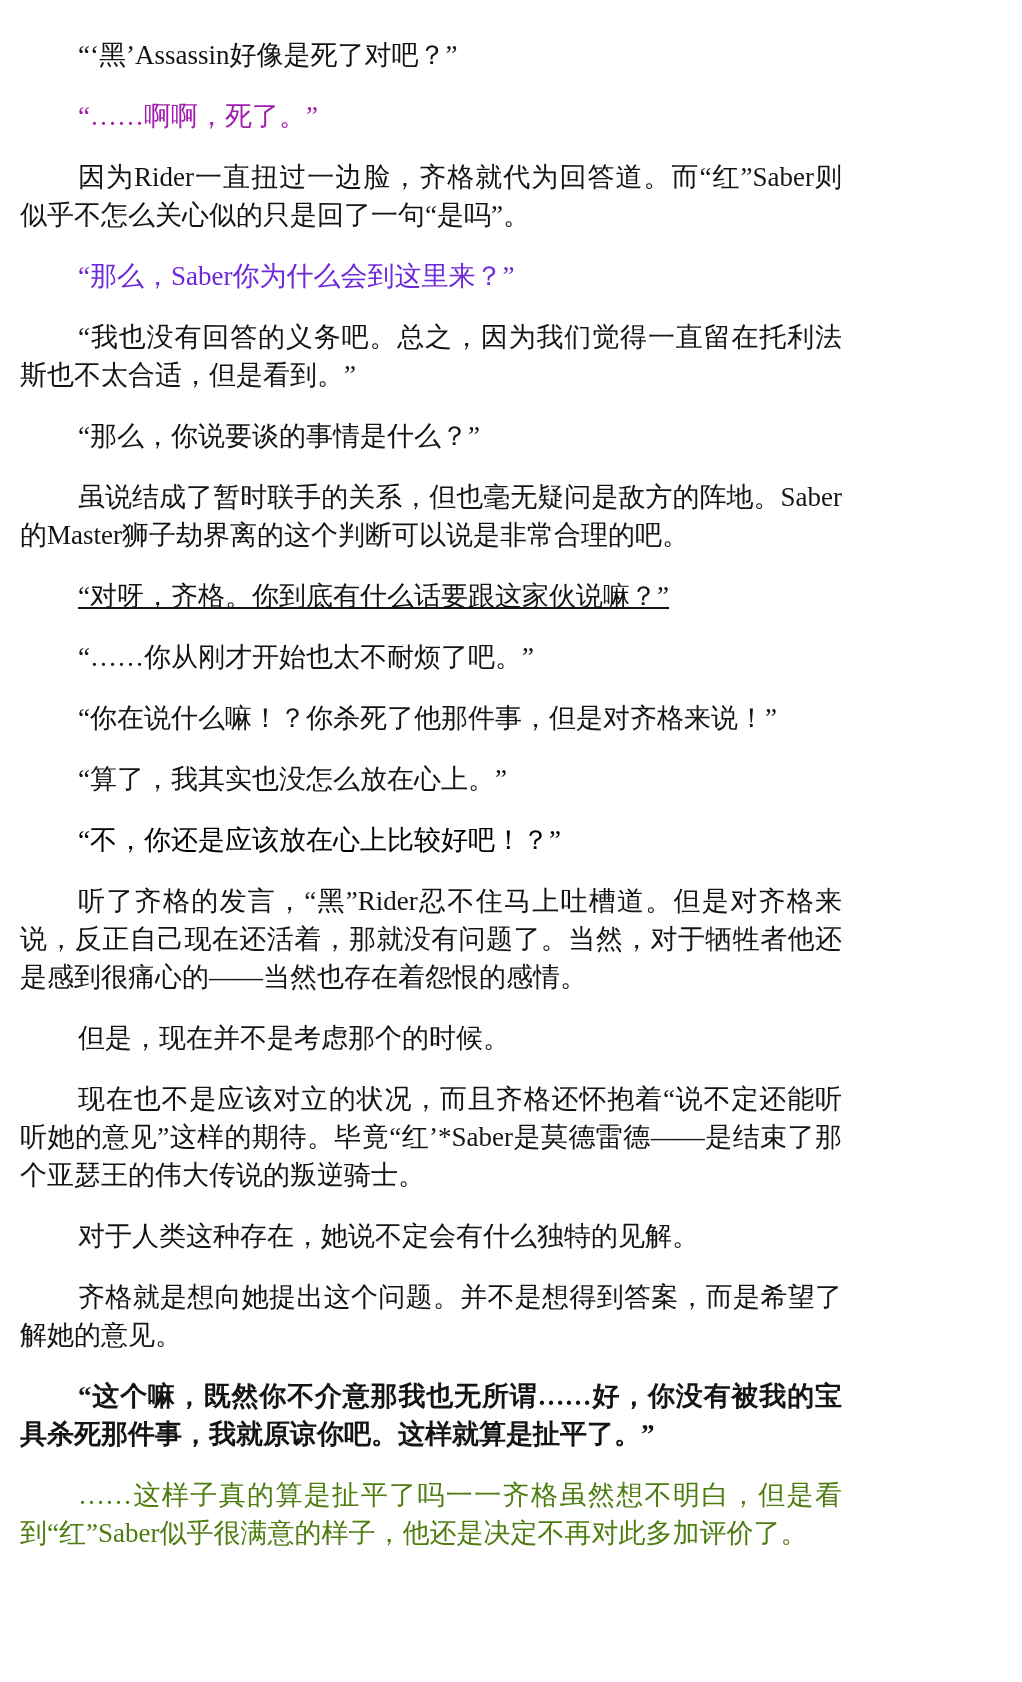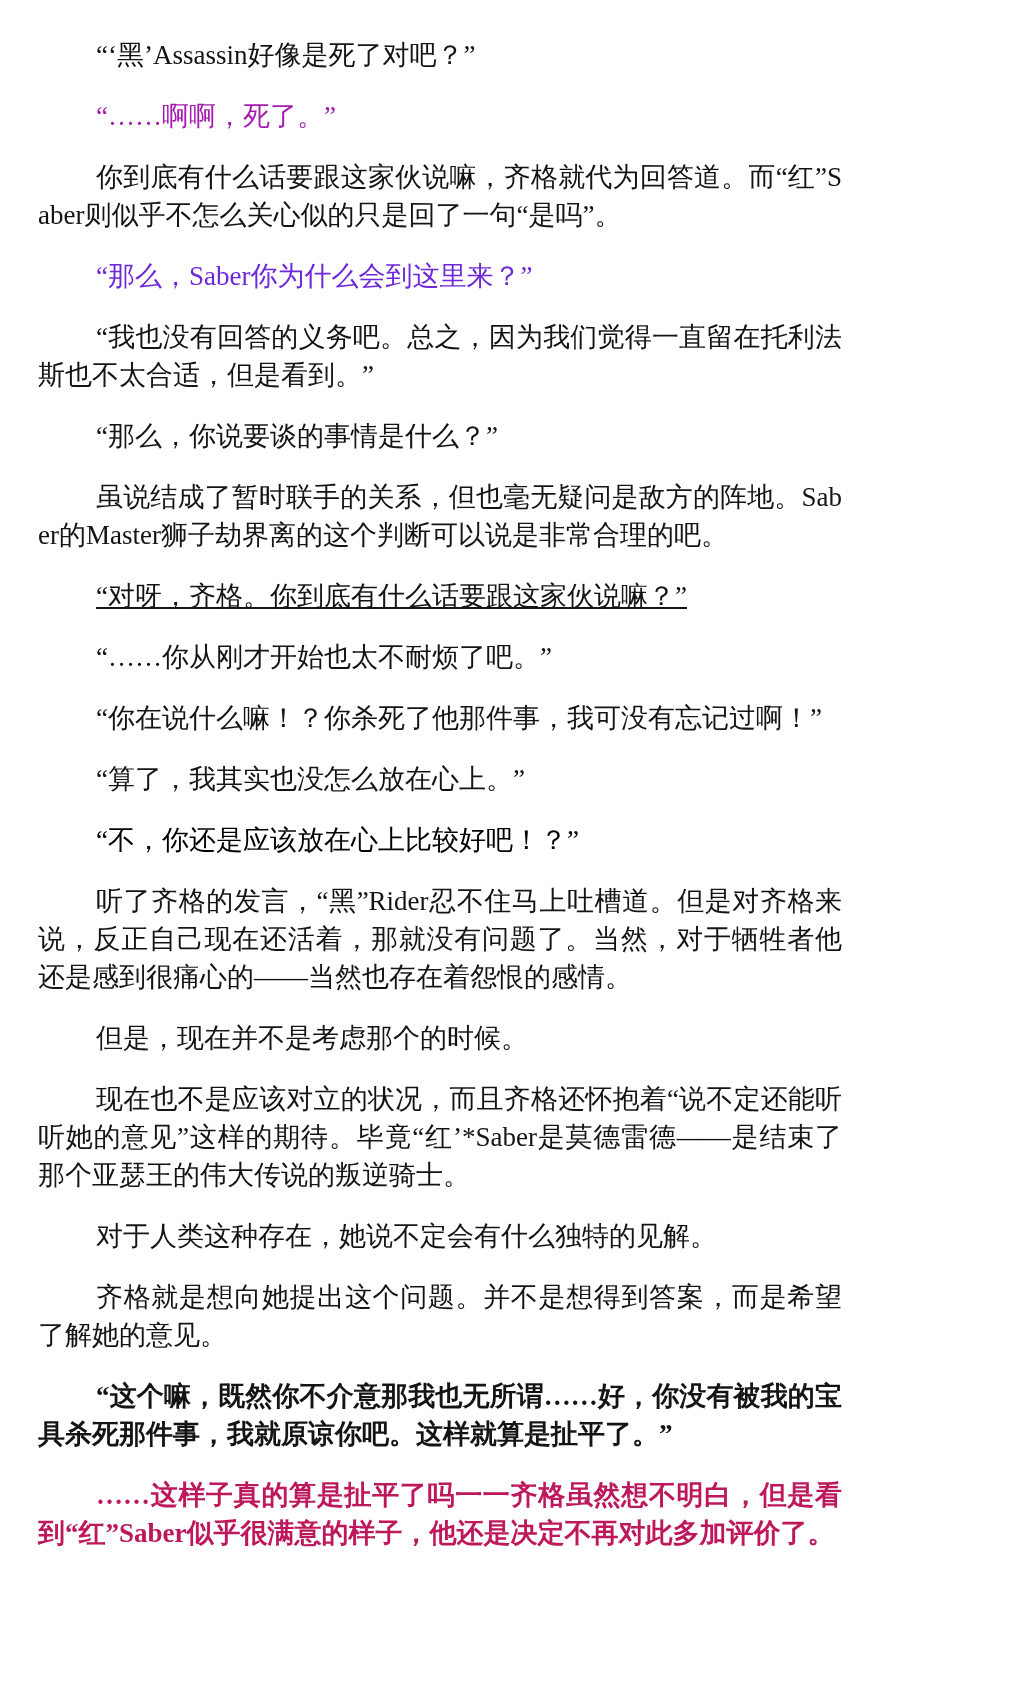--- a/index.html
+++ b/index.html
@@ -9,21 +9,21 @@
   }
   body {
     width: 1022px;
     min-height: 1682px;
     box-sizing: border-box;
   }
   .page {
     box-sizing: border-box;
     width: 872px;
     min-height: 1682px;
-    padding: 36px 30px 60px 38px;
+    padding: 36px 30px 60px 20px;
     background: #ffffff;
   }
   p.para {
     font-family: "Liberation Serif", "DejaVu Serif", serif;
     font-size: 27px;
     line-height: 38px;
     color: #141414;
     margin: 0 0 23px 0;
     text-indent: 2.15em;
     text-align: justify;
@@ -33,30 +33,30 @@
   p.para:last-child {
     margin-bottom: 0;
   }
 </style>
 </head>
 <body>
 
 <main class="page" style="background: rgb(255, 255, 255);">
   <p class="para" style="color: rgb(20, 20, 20);">“‘黑’Assassin好像是死了对吧？”</p>
   <p class="para" style="color: #a21caf;">“……啊啊，死了。”</p>
-  <p class="para" style="color: rgb(20, 20, 20);">你到底有什么话要跟这家伙说嘛，齐格就代为回答道。而“红”Saber则似乎不怎么关心似的只是回了一句“是吗”。</p>
+  <p class="para" style="color: rgb(20, 20, 20);">因为Rider一直扭过一边脸，齐格就代为回答道。而“红”Saber则似乎不怎么关心似的只是回了一句“是吗”。</p>
   <p class="para" style="color: #6d28d9;">“那么，Saber你为什么会到这里来？”</p>
   <p class="para" style="color: rgb(20, 20, 20);">“我也没有回答的义务吧。总之，因为我们觉得一直留在托利法斯也不太合适，但是看到。”</p>
   <p class="para" style="color: rgb(20, 20, 20);">“那么，你说要谈的事情是什么？”</p>
   <p class="para" style="color: rgb(20, 20, 20);">虽说结成了暂时联手的关系，但也毫无疑问是敌方的阵地。Saber的Master狮子劫界离的这个判断可以说是非常合理的吧。</p>
   <p class="para" style="color: rgb(20, 20, 20); text-decoration: underline;">“对呀，齐格。你到底有什么话要跟这家伙说嘛？”</p>
   <p class="para" style="color: rgb(20, 20, 20);">“……你从刚才开始也太不耐烦了吧。”</p>
-  <p class="para" style="color: rgb(20, 20, 20);">“你在说什么嘛！？你杀死了他那件事，我可没有忘记过啊！”</p>
+  <p class="para" style="color: rgb(20, 20, 20);">“你在说什么嘛！？你杀死了他那件事，但是对齐格来说！”</p>
   <p class="para" style="color: rgb(20, 20, 20);">“算了，我其实也没怎么放在心上。”</p>
   <p class="para" style="color: #000000;">“不，你还是应该放在心上比较好吧！？”</p>
   <p class="para" style="color: rgb(20, 20, 20);">听了齐格的发言，“黑”Rider忍不住马上吐槽道。但是对齐格来说，反正自己现在还活着，那就没有问题了。当然，对于牺牲者他还是感到很痛心的——当然也存在着怨恨的感情。</p>
   <p class="para" style="color: rgb(20, 20, 20);">但是，现在并不是考虑那个的时候。</p>
   <p class="para" style="color: rgb(20, 20, 20);">现在也不是应该对立的状况，而且齐格还怀抱着“说不定还能听听她的意见”这样的期待。毕竟“红’*Saber是莫德雷德——是结束了那个亚瑟王的伟大传说的叛逆骑士。</p>
   <p class="para" style="color: rgb(20, 20, 20);">对于人类这种存在，她说不定会有什么独特的见解。</p>
   <p class="para" style="color: rgb(20, 20, 20);">齐格就是想向她提出这个问题。并不是想得到答案，而是希望了解她的意见。</p>
   <p class="para" style="color: rgb(20, 20, 20); font-weight: bold;">“这个嘛，既然你不介意那我也无所谓……好，你没有被我的宝具杀死那件事，我就原谅你吧。这样就算是扯平了。”</p>
-  <p class="para" style="color: #be185d; font-weight: bold;">……这样子真的算是扯平了吗一一齐格虽然想不明白，但是看到“红”Saber似乎很满意的样子，他还是决定不再对此多加评价了。</p>
+  <p class="para" style="color: #4d7c0f;">……这样子真的算是扯平了吗一一齐格虽然想不明白，但是看到“红”Saber似乎很满意的样子，他还是决定不再对此多加评价了。</p>
 </main>
 
 </body></html>

